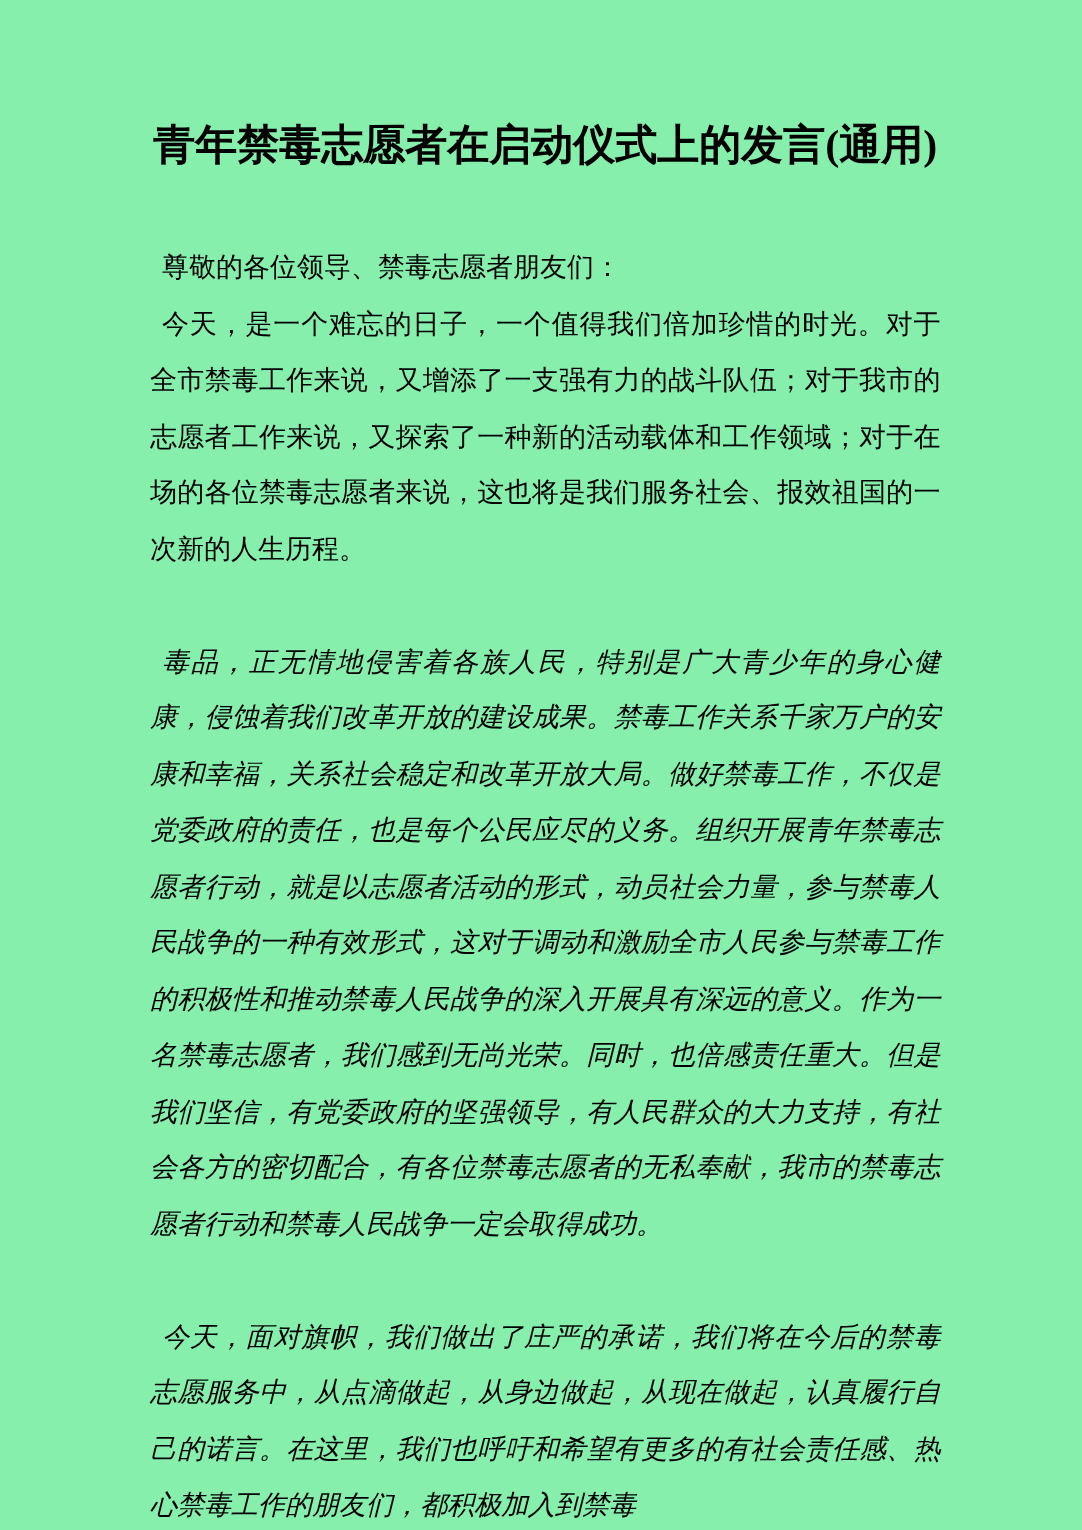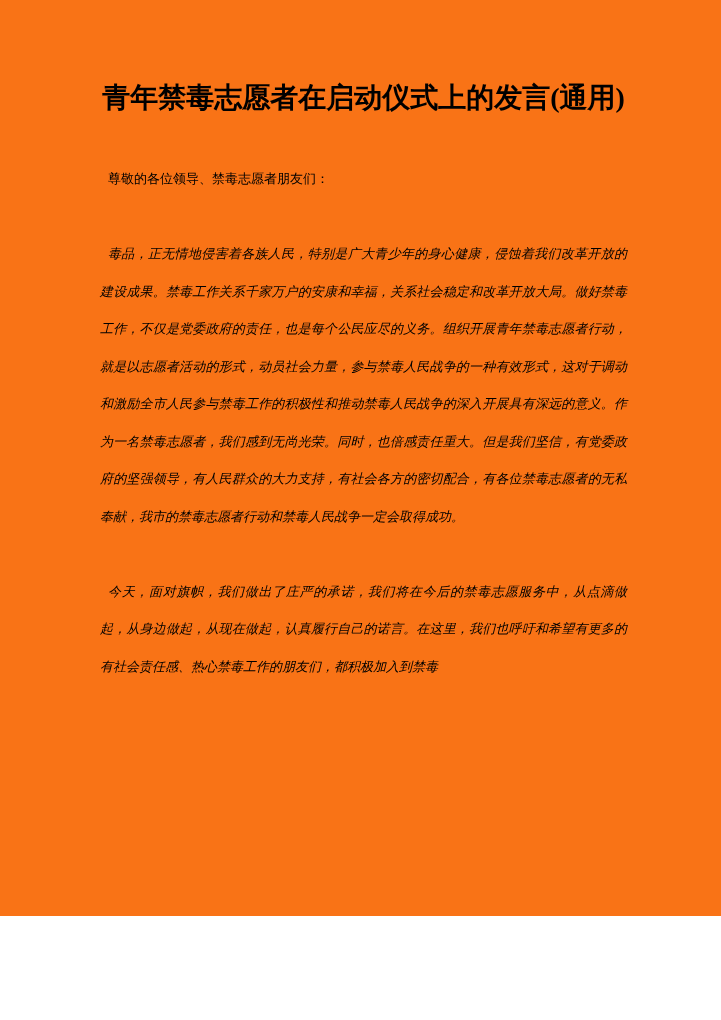--- a/index.html
+++ b/index.html
@@ -6,54 +6,55 @@
     margin: 0;
     padding: 0;
     width: 721px;
     height: 1020px;
     background: #ffffff;
     overflow: hidden;
   }
   .page {
     box-sizing: border-box;
     width: 721px;
-    height: 916px;
+    height: 1020px;
     padding: 78px 94px 0 100px;
-    background: #f97316;
+    background: #86efac;
   }
   .doc-title {
     font-family: "Liberation Serif", "DejaVu Serif", serif;
     font-size: 28px;
     font-weight: bold;
     line-height: 40px;
     text-align: center;
     color: #000000;
     margin: 0 0 42px 0;
     white-space: nowrap;
   }
   .para {
     font-family: "Liberation Serif", "DejaVu Serif", serif;
-    font-size: 13px;
+    font-size: 18px;
     line-height: 37.5px;
     color: #000000;
     text-align: justify;
     text-indent: 8px;
     margin: 0;
   }
   .spaced {
     margin-top: 37.5px;
     font-style: italic;
   }
 </style>
 </head>
 <body>
 
 <div class="page">
   <h1 class="doc-title">青年禁毒志愿者在启动仪式上的发言(通用)</h1>
 
   <p class="para">尊敬的各位领导、禁毒志愿者朋友们：</p>
 
 
+  <p class="para">今天，是一个难忘的日子，一个值得我们倍加珍惜的时光。对于全市禁毒工作来说，又增添了一支强有力的战斗队伍；对于我市的志愿者工作来说，又探索了一种新的活动载体和工作领域；对于在场的各位禁毒志愿者来说，这也将是我们服务社会、报效祖国的一次新的人生历程。</p>
 
   <p class="para spaced">毒品，正无情地侵害着各族人民，特别是广大青少年的身心健康，侵蚀着我们改革开放的建设成果。禁毒工作关系千家万户的安康和幸福，关系社会稳定和改革开放大局。做好禁毒工作，不仅是党委政府的责任，也是每个公民应尽的义务。组织开展青年禁毒志愿者行动，就是以志愿者活动的形式，动员社会力量，参与禁毒人民战争的一种有效形式，这对于调动和激励全市人民参与禁毒工作的积极性和推动禁毒人民战争的深入开展具有深远的意义。作为一名禁毒志愿者，我们感到无尚光荣。同时，也倍感责任重大。但是我们坚信，有党委政府的坚强领导，有人民群众的大力支持，有社会各方的密切配合，有各位禁毒志愿者的无私奉献，我市的禁毒志愿者行动和禁毒人民战争一定会取得成功。</p>
 
   <p class="para spaced">今天，面对旗帜，我们做出了庄严的承诺，我们将在今后的禁毒志愿服务中，从点滴做起，从身边做起，从现在做起，认真履行自己的诺言。在这里，我们也呼吁和希望有更多的有社会责任感、热心禁毒工作的朋友们，都积极加入到禁毒</p>
 </div>
 
 </body></html>

